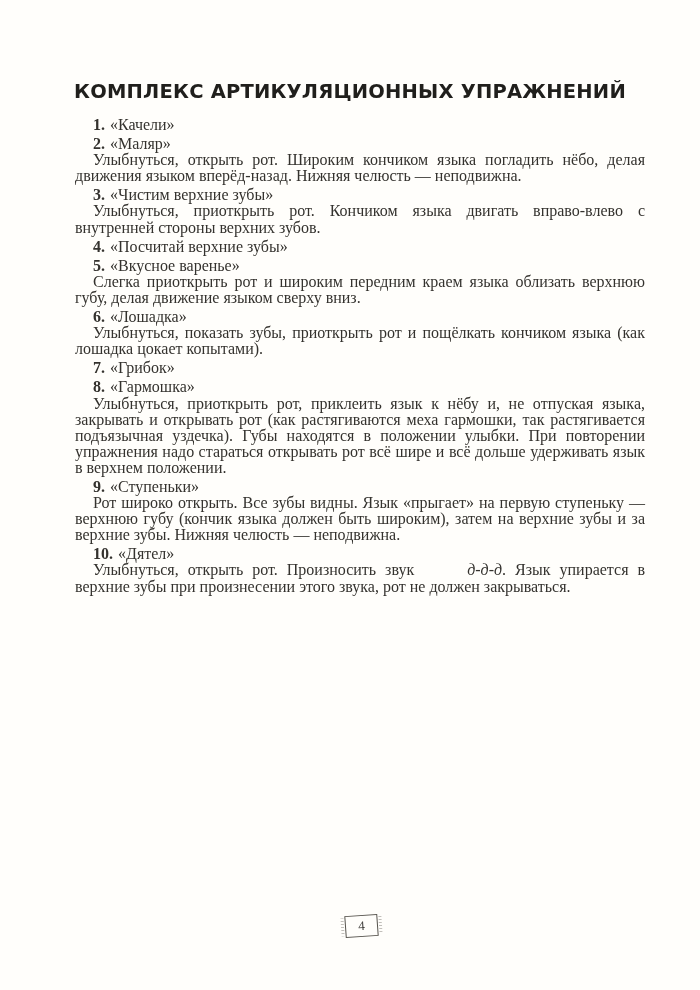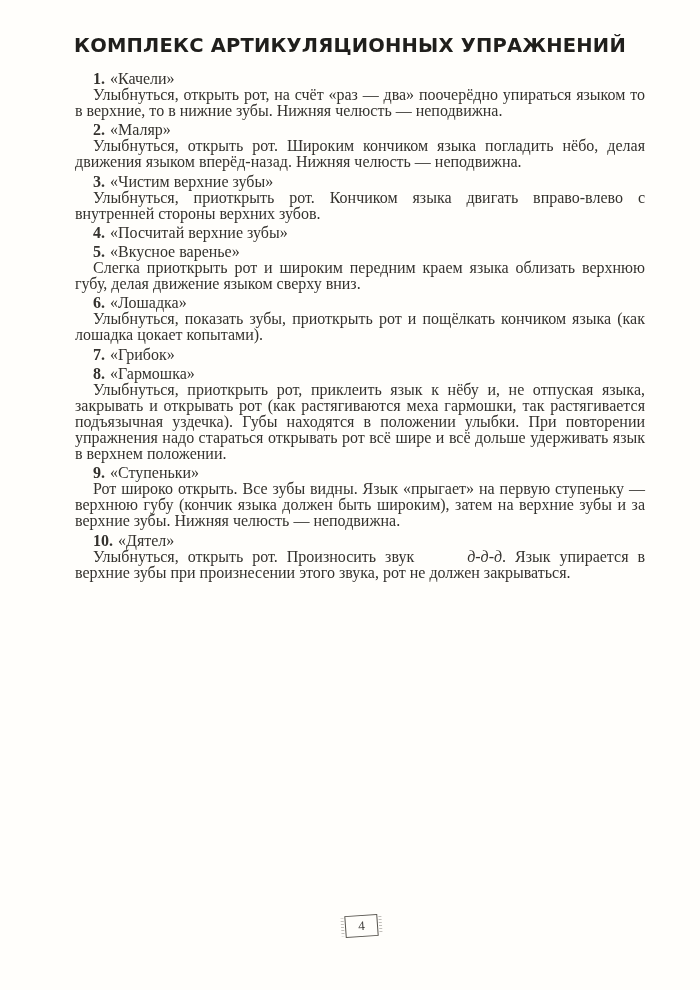--- a/index.html
+++ b/index.html
@@ -9,21 +9,21 @@
   }
   .page {
     position: relative;
     width: 700px; height: 990px;
     background: #fffefb;
     font-family: "Liberation Serif", serif;
     color: #34322e;
     overflow: hidden;
   }
   .title {
-    padding-top: 34px;
+    padding-top: 80px;
     text-align: center;
     font-family: "DejaVu Sans", "Liberation Sans", sans-serif;
     font-weight: bold;
     font-size: 19.5px;
     letter-spacing: 0.2px;
     color: #201f1c;
   }
   .content {
     margin: 14px 55px 0 75px;
     font-size: 16px;
@@ -60,21 +60,20 @@
   .folio::after  { right: -5px; }
 </style>
 </head>
 <body>
 
 <div class="page">
   <h1 class="title">КОМПЛЕКС АРТИКУЛЯЦИОННЫХ УПРАЖНЕНИЙ</h1>
   <main class="content">
   <section class="exercise">
     <p class="ex-head"><span class="ex-num">1.</span><span class="ex-name">«Качели»</span></p>
-    <p class="ex-desc"><span>Улыбнуться, открыть рот, на счёт «раз — два» поочерёдно упираться языком то в верхние, то в нижние зубы. Нижняя челюсть — неподвижна.</span></p>
   </section>
 
   <section class="exercise">
     <p class="ex-head"><span class="ex-num">2.</span><span class="ex-name">«Маляр»</span></p>
     <p class="ex-desc"><span>Улыбнуться, открыть рот. Широким кончиком языка погладить нёбо, делая движения языком вперёд-назад. Нижняя челюсть — неподвижна.</span></p>
   </section>
 
   <section class="exercise">
     <p class="ex-head"><span class="ex-num">3.</span><span class="ex-name">«Чистим верхние зубы»</span></p>
     <p class="ex-desc"><span>Улыбнуться, приоткрыть рот. Кончиком языка двигать вправо-влево с внутренней стороны верхних зубов.</span></p>

